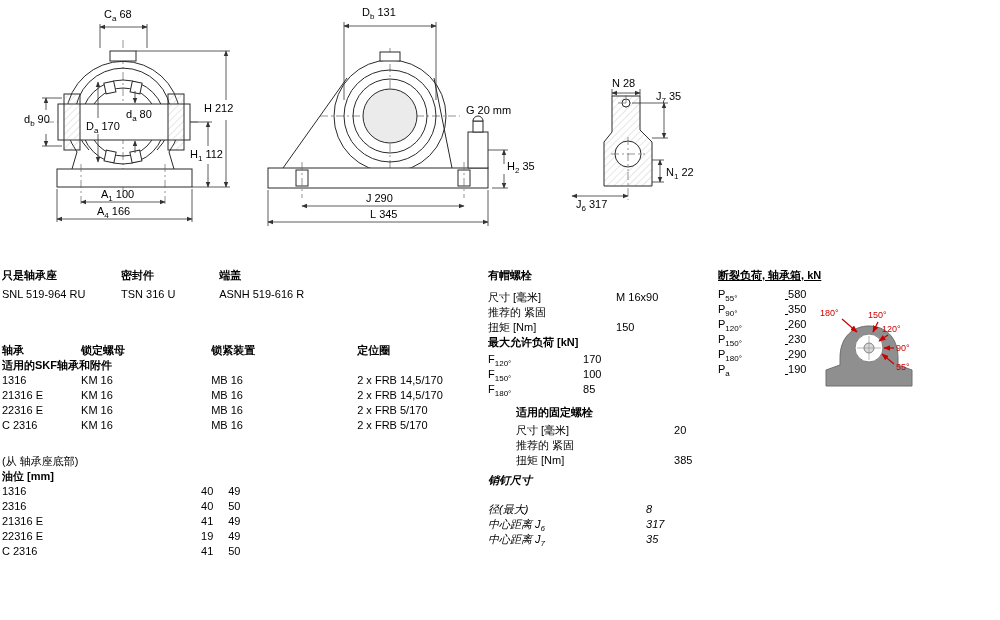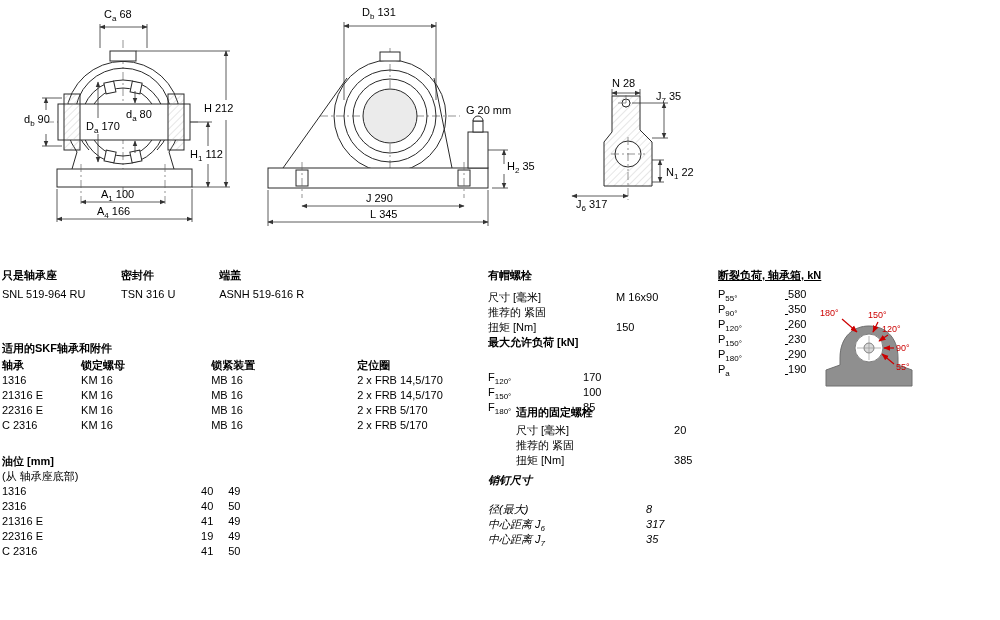--- a/index.html
+++ b/index.html
@@ -198,27 +198,27 @@
     <span class="cell b">端盖</span>
   </div>
   <div class="row" style="margin-top:4px">
     <span class="cell" style="width:116px">SNL 519-964 RU</span>
     <span class="cell" style="width:95px">TSN 316 U</span>
     <span class="cell">ASNH 519-616 R</span>
   </div>
 </div>
 
 <div class="abs" style="left:2px; top:341px;">
-  <div class="row b">适用的SKF轴承和附件</div>
   <div class="row" style="margin-top:2px">
     <span class="cell b" style="width:76px">轴承</span>
     <span class="cell b" style="width:127px">锁定螺母</span>
     <span class="cell b" style="width:143px">锁紧装置</span>
     <span class="cell b">定位圈</span>
   </div>
+  <div class="row b">适用的SKF轴承和附件</div>
   <div class="row">
     <span class="cell" style="width:76px">1316</span>
     <span class="cell" style="width:127px">KM 16</span>
     <span class="cell" style="width:143px">MB 16</span>
     <span class="cell">2 x FRB 14,5/170</span>
   </div>
   <div class="row">
     <span class="cell" style="width:76px">21316 E</span>
     <span class="cell" style="width:127px">KM 16</span>
     <span class="cell" style="width:143px">MB 16</span>
@@ -232,22 +232,22 @@
   </div>
   <div class="row">
     <span class="cell" style="width:76px">C 2316</span>
     <span class="cell" style="width:127px">KM 16</span>
     <span class="cell" style="width:143px">MB 16</span>
     <span class="cell">2 x FRB 5/170</span>
   </div>
 </div>
 
 <div class="abs" style="left:2px; top:454px;">
+  <div class="row">(从 轴承座底部)</div>
   <div class="row b">油位 [mm]</div>
-  <div class="row">(从 轴承座底部)</div>
   <div class="row">
     <span class="cell" style="width:196px">1316</span>
     <span class="cell" style="width:24px">40</span>
     <span class="cell">49</span>
   </div>
   <div class="row">
     <span class="cell" style="width:196px">2316</span>
     <span class="cell" style="width:24px">40</span>
     <span class="cell">50</span>
   </div>
@@ -276,21 +276,21 @@
   </div>
   <div class="row">推荐的 紧固</div>
   <div class="row">
     <span class="cell" style="width:125px">扭矩 [Nm]</span>
     <span class="cell">150</span>
   </div>
 </div>
 
 <div class="abs" style="left:488px; top:335px;">
   <div class="row b">最大允许负荷 [kN]</div>
-  <div class="row" style="margin-top:20px">
+  <div class="row" style="margin-top:2px">
     <span class="cell" style="width:92px"><span>F</span><sub>120°</sub></span>
     <span class="cell">170</span>
   </div>
   <div class="row">
     <span class="cell" style="width:92px"><span>F</span><sub>150°</sub></span>
     <span class="cell">100</span>
   </div>
   <div class="row">
     <span class="cell" style="width:92px"><span>F</span><sub>180°</sub></span>
     <span class="cell">85</span>

